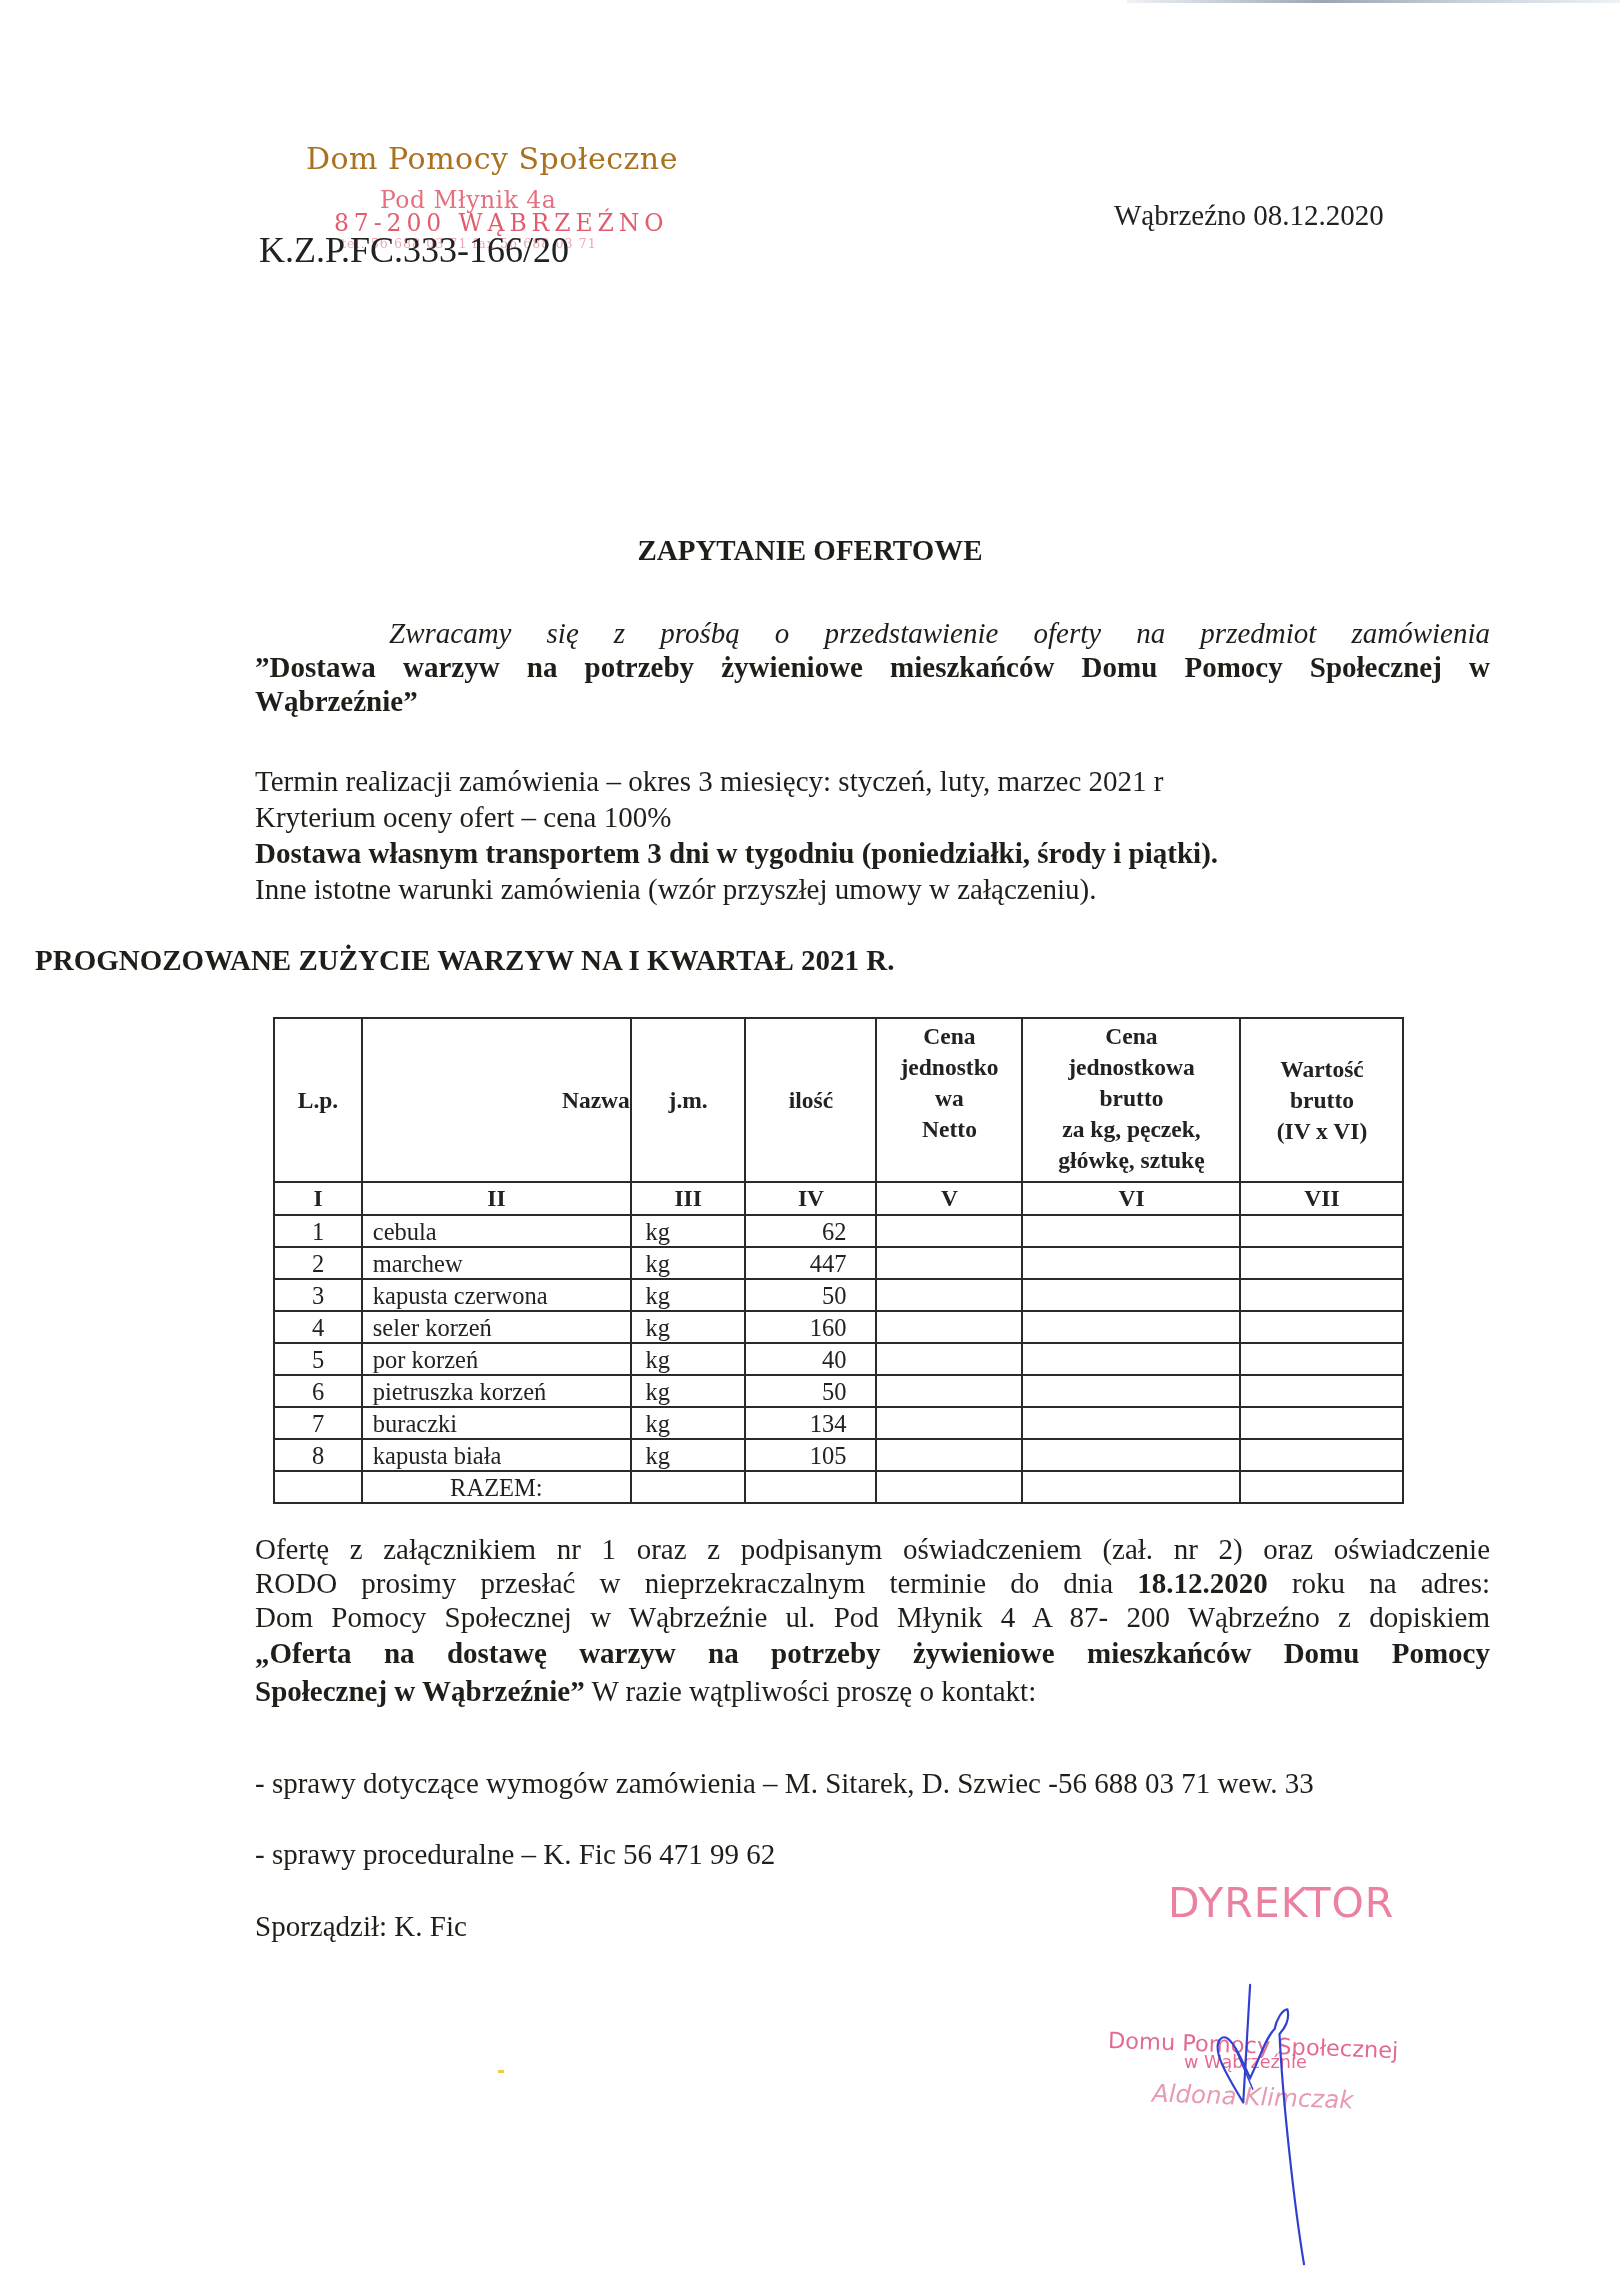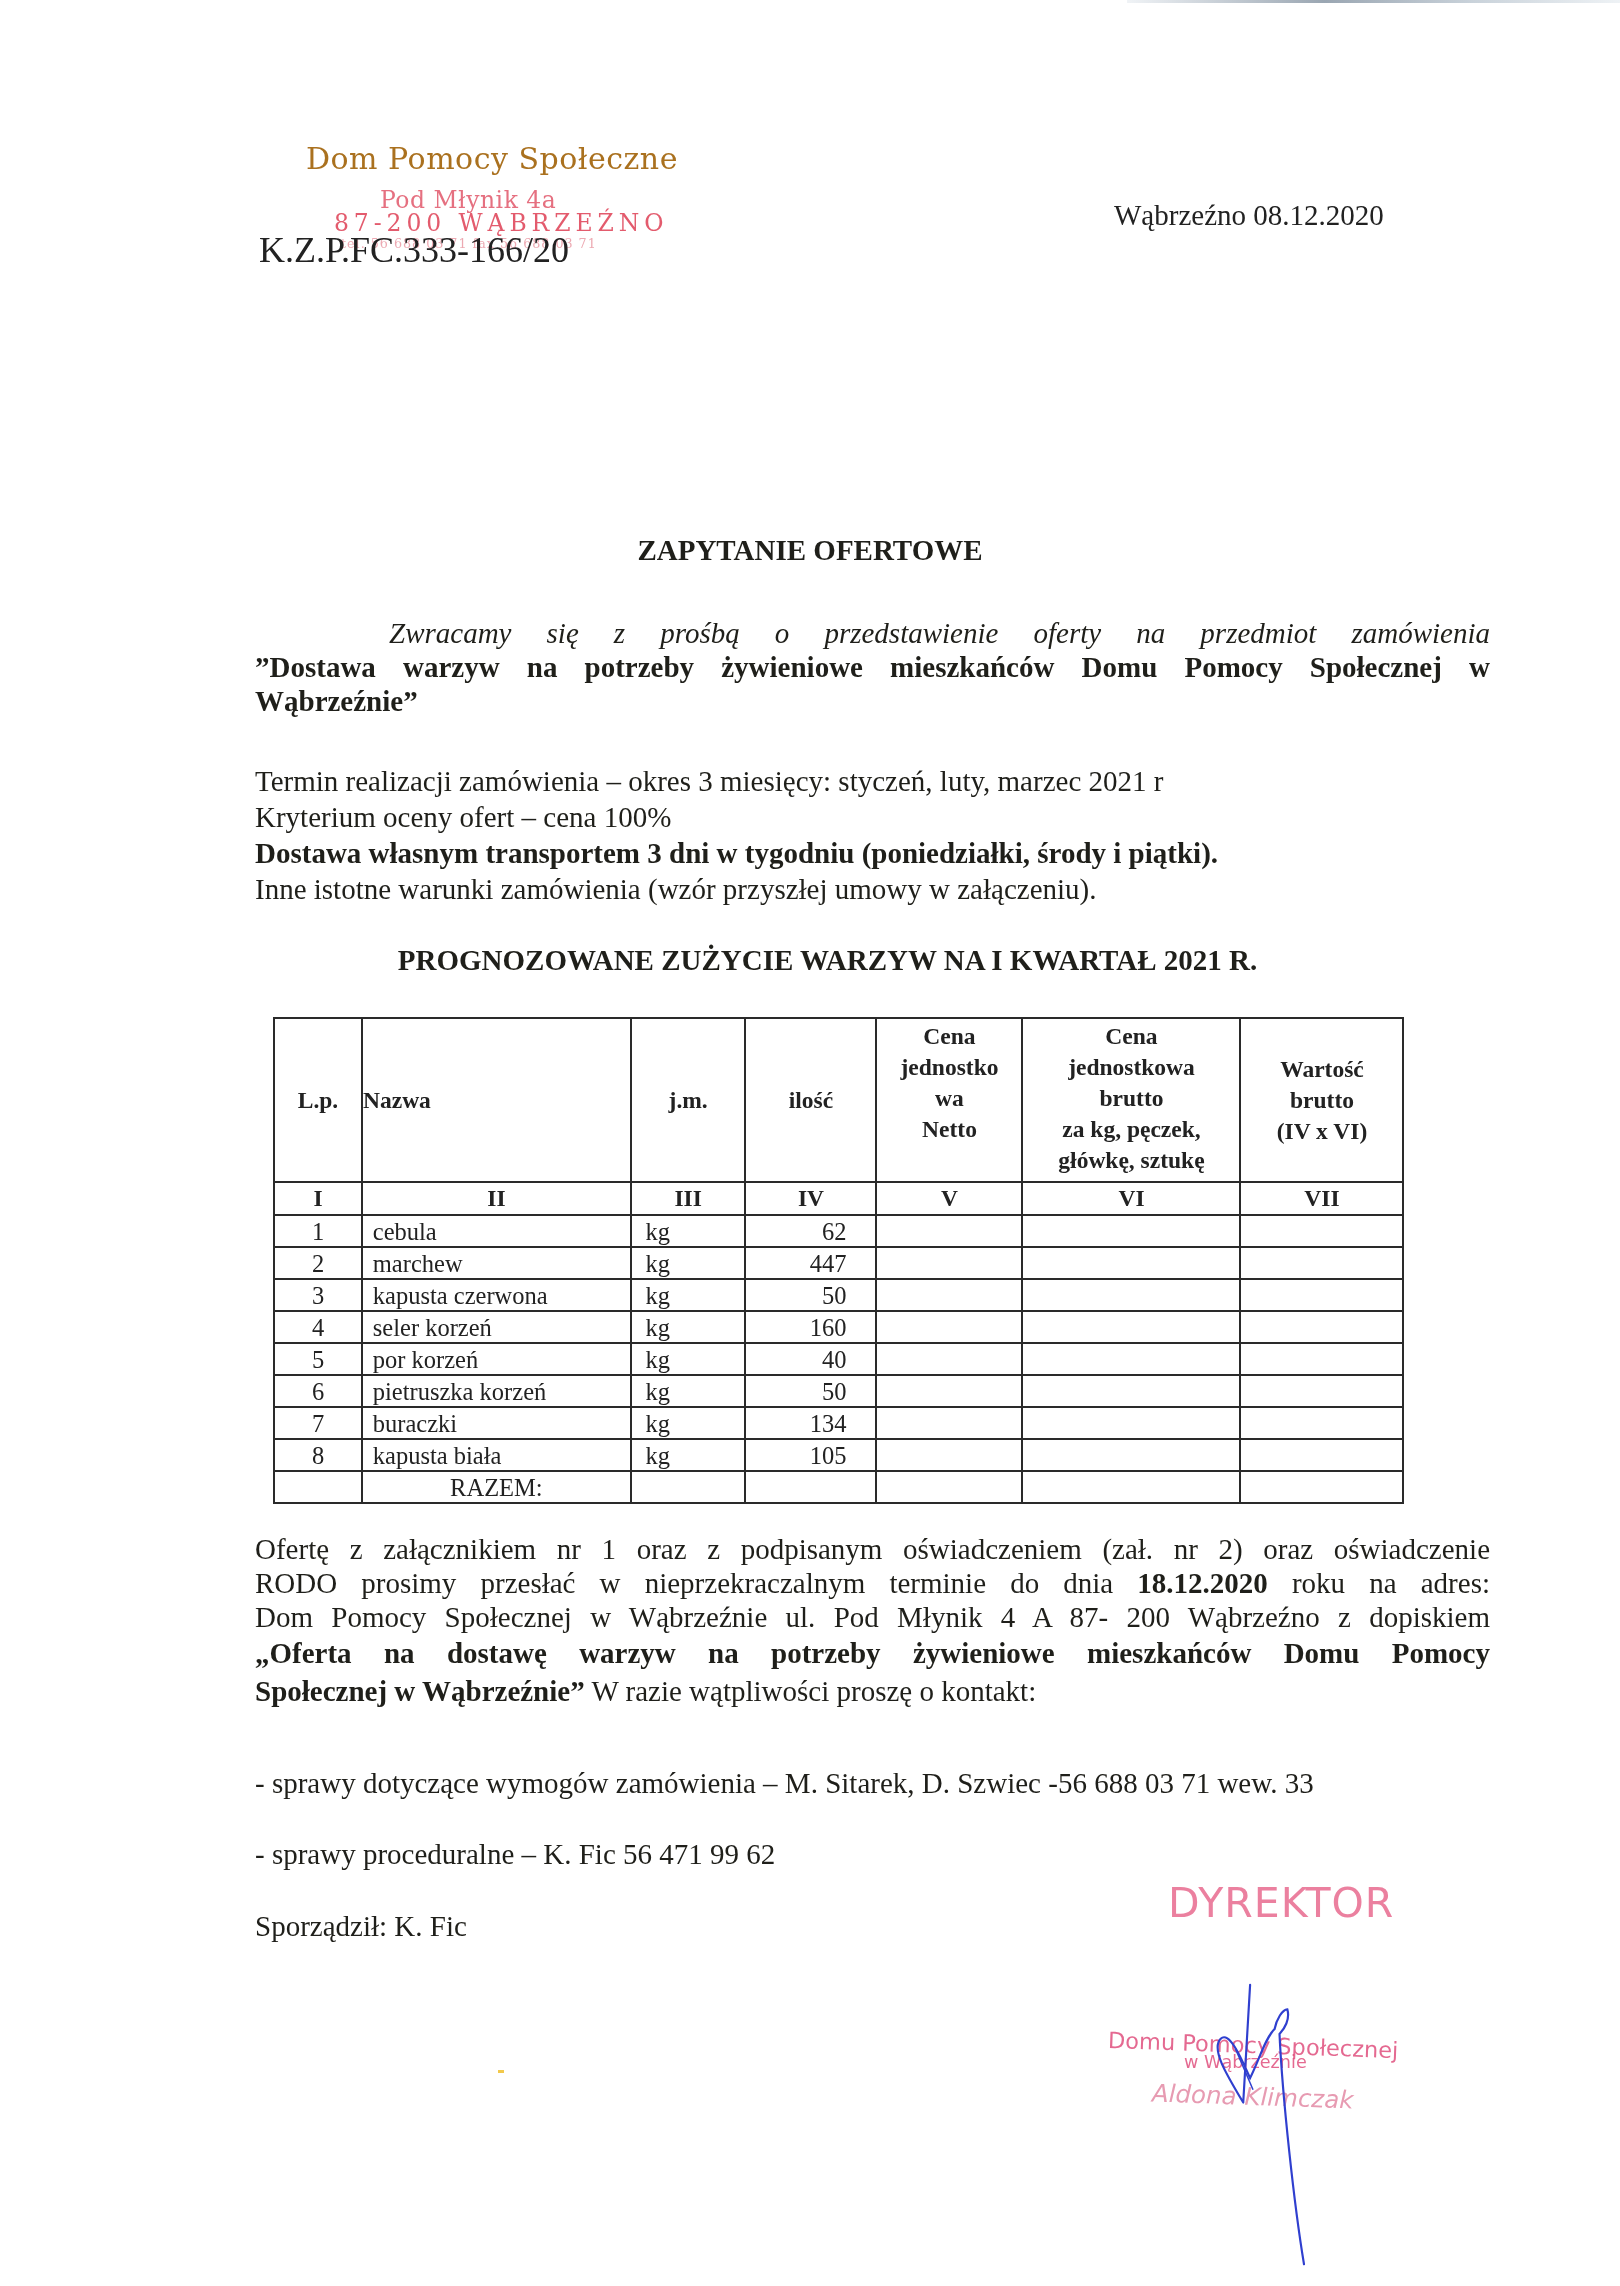--- a/index.html
+++ b/index.html
@@ -23,21 +23,21 @@
            font-family: "Liberation Serif", serif; }
 
   .para { position: absolute; left: 255px; width: 1235px; font-size: 29px; line-height: 34px; }
   .justify { text-align: justify; text-align-last: left; }
   .intro { top: 616px; }
   .intro .first { text-indent: 134px; text-align: justify; text-align-last: justify; word-spacing: 9.8px; font-style: italic; }
   .b { font-weight: bold; }
   .conditions { top: 763px; line-height: 36px; }
   .conditions div { white-space: nowrap; }
 
-  .tbl-title { left: 0; width: 1620px; text-align: center; padding-left: 35px; box-sizing: border-box;
+  .tbl-title { left: 0; width: 1620px; text-align: left; padding-left: 35px; box-sizing: border-box;
                top: 944px; font-size: 29px; font-weight: bold; }
 
   table.orders { position: absolute; left: 273px; top: 1017px; border-collapse: collapse;
                  font-family: "Liberation Serif", serif; font-size: 24.5px; color: #222; }
   table.orders td, table.orders th { border: 2px solid #2a2a2a; padding: 0; }
   table.orders th { font-weight: bold; font-size: 23.5px; line-height: 31px; text-align: center; vertical-align: middle; }
   .hdr-row { height: 164px; }
   .roman-row { height: 30px; }
   .roman-row th { font-size: 25.5px; line-height: 27.4px; }
   .data-row { height: 32px; }
@@ -89,21 +89,21 @@
   <div class="b">Dostawa własnym transportem 3 dni w tygodniu (poniedziałki, środy i piątki).</div>
   <div>Inne istotne warunki zamówienia (wzór przyszłej umowy w załączeniu).</div>
 </div>
 
 <div class="abs tbl-title">PROGNOZOWANE ZUŻYCIE WARZYW NA I KWARTAŁ 2021 R.</div>
 
 <table class="orders">
   <tbody>
       <tr class="hdr-row">
     <th class="c-lp">L.p.</th>
-    <th class="c-name" style="text-align:left;padding-left:0 !important">Nazwa</th>
+    <th class="c-name" style="text-align:right;padding-left:0 !important">Nazwa</th>
     <th class="c-jm" style="text-align:center;padding-left:0 !important">j.m.</th>
     <th style="width:100px">ilość</th>
     <th class="c-net" style="vertical-align:top;padding-top:2px;">
       <div>Cena</div>
       <div>jednostko</div>
       <div>wa</div>
       <div>Netto</div>
     </th>
     <th class="c-gross" style="vertical-align:top;padding-top:2px;">
       <div>Cena</div>

